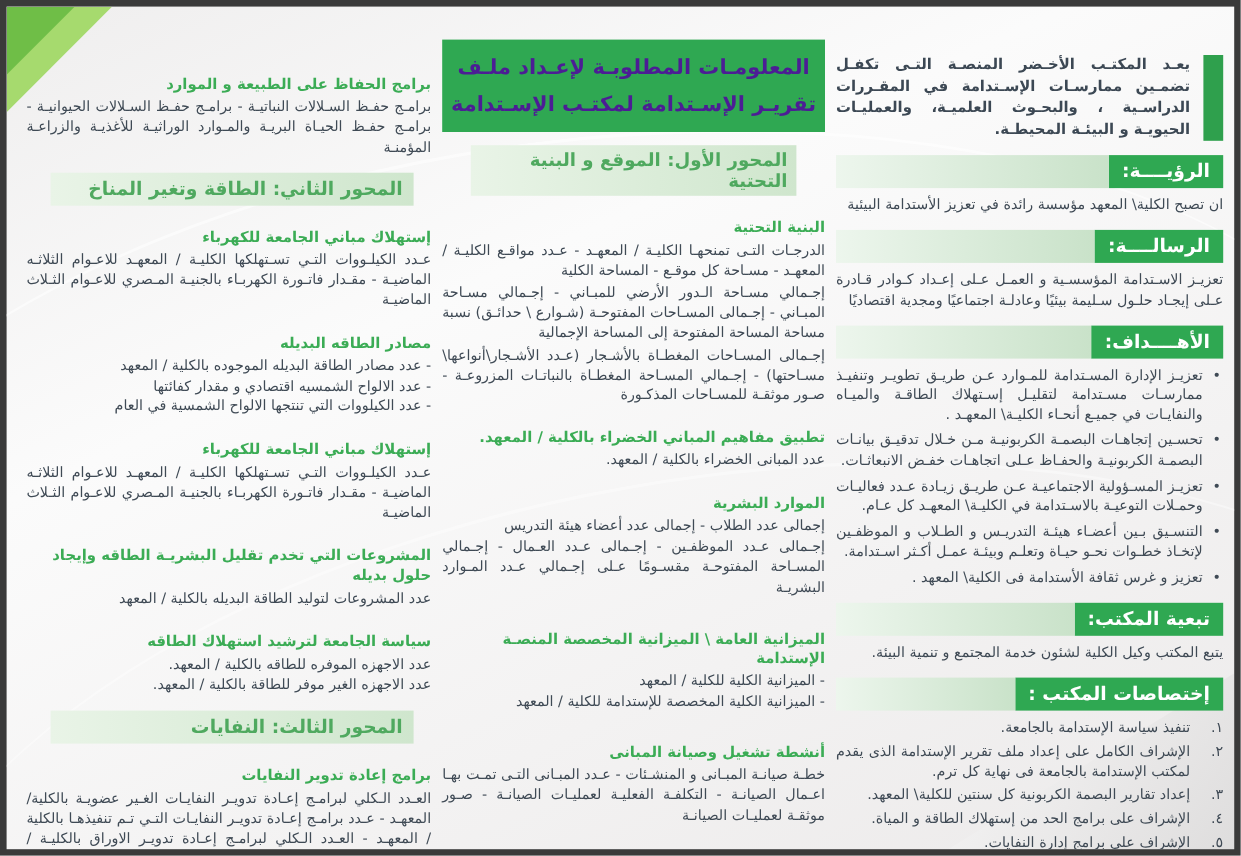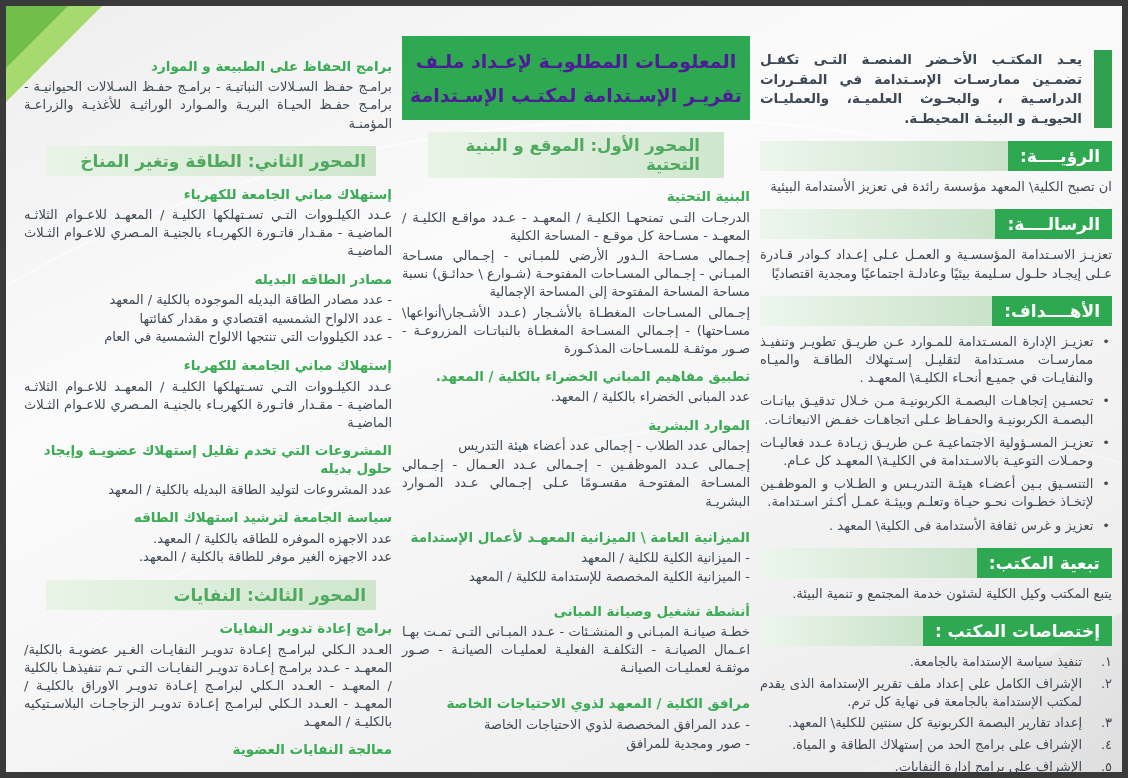--- a/index.html
+++ b/index.html
@@ -28,21 +28,21 @@
   .columns { position:absolute; inset:0; display:flex; direction:rtl;
     padding:0 10px; gap:10px; }
   .col { position:relative; }
   .col-right  { width:352px; padding-top:44px; }
   .col-middle { width:348px; padding-top:30px; }
   .col-left   { flex:1; padding-top:42px; padding-left:8px; }
 
   .txt { color:#3f4a55; font-size:13px; line-height:1.4; text-align:justify; }
   .txt-line { color:#3f4a55; font-size:13px; line-height:1.45; text-align:right; }
   .h-green { color:#3bac55; font-weight:bold; font-size:13.5px; line-height:1.35;
-    margin:9px 0 3px; text-align:right; }
+    margin:20px 0 3px; text-align:right; }
 
   
   .sec-header { display:flex; direction:rtl; height:30px; margin:13px 0 7px; }
   .sec-header .box { background:#2fa852; color:#fff; font-weight:bold; font-size:17px;
     display:flex; align-items:center; padding:0 12px; white-space:nowrap; }
   .sec-header .bar { flex:1; background:linear-gradient(to left,#c9e2c9,#edf6ed); }
 
   .intro-row { display:flex; direction:rtl; gap:12px; margin-bottom:4px; }
   .intro-accent { width:18px; background:#2fa04d; flex:0 0 18px; }
   .intro-text { flex:1; font-weight:bold; font-size:13.5px; line-height:1.45;
@@ -51,21 +51,21 @@
   .obj-item { display:flex; direction:rtl; gap:9px; margin:0 2px 5px 0; }
   .obj-dot { color:#3f4a55; font-size:13px; line-height:1.4; }
   .num-item { display:flex; direction:rtl; gap:8px; margin-bottom:3px; }
   .num-item .num { flex:0 0 22px; color:#3f4a55; font-size:13px; line-height:1.45; text-align:right; }
 
   
   .m-title { background:#2fa852; color:#4c1d95; font-weight:bold; font-size:19px;
     text-align:center; line-height:1.8; padding:8px 6px; }
   .axis-bar { background:linear-gradient(to left,#cfe6cd,#e9f4e7);
     color:#4fa95f; font-weight:bold; font-size:16.5px; text-align:right;
-    padding:4px 24px; margin:12px 26px 7px 26px; }
+    padding:4px 8px; margin:12px 26px 7px 26px; }
   .axis-bar.left-col-axis { font-size:17px; margin:13px 16px 8px 22px; padding:5px 10px; }
   .para { margin-bottom:2px; }
   .spacer-s { height:6px; }
 </style>
 </head>
 <body>
 
 <div class="page">
 
   <div class="corner-tl-outer"></div>
@@ -167,21 +167,21 @@
       <p class="txt para">إجـمالى المسـاحات المغطـاة بالأشـجار (عـدد الأشـجار\أنواعها\ مسـاحتها) -  إجـمالي المسـاحة المغطـاة بالنباتـات المزروعـة - صـور موثقـة للمسـاحات المذكـورة</p>
 
       <div class="h-green">تطبيق مفاهيم المباني الخضراء بالكلية / المعهد.</div>
       <p class="txt-line">عدد المبانى الخضراء بالكلية / المعهد.</p>
 
       <div class="h-green">الموارد البشرية</div>
       <p class="txt-line">إجمالى عدد الطلاب -  إجمالى عدد أعضاء هيئة التدريس</p>
       <p class="txt para">إجـمالى عـدد الموظفـين -  إجـمالى عـدد  العـمال - إجـمالي المسـاحة المفتوحـة مقسـومًا عـلى إجـمالي عـدد المـوارد البشريـة</p>
 
       <div class="spacer-s"></div>
-      <div class="h-green">الميزانية العامة \ الميزانية المعهـد لأعمال الإستدامة</div>
+      <div class="h-green">الميزانية العامة \ الميزانية المخصصة المنصـة الإستدامة</div>
       <p class="txt-line">- الميزانية الكلية للكلية / المعهد</p>
       <p class="txt-line">- الميزانية الكلية المخصصة للإستدامة للكلية / المعهد</p>
 
       <div class="spacer-s"></div>
       <div class="h-green">أنشطة تشغيل وصيانة المبانى</div>
       <p class="txt para">خطـة صيانـة المبـانى و المنشـئات -  عـدد المبـانى التـى تمـت بهـا اعـمال الصيانـة -  التكلفـة الفعليـة لعمليـات الصيانـة - صـور موثقـة لعمليـات الصيانـة</p>
 
       <div class="spacer-s"></div>
       <div class="h-green">مرافق الكلية / المعهد لذوي الاحتياجات الخاصة</div>
       <p class="txt-line">- عدد المرافق المخصصة لذوي الاحتياجات الخاصة</p>
@@ -202,21 +202,21 @@
       <p class="txt para">عـدد الكيلـووات التـي تسـتهلكها الكليـة / المعهـد  للاعـوام الثلاثـه الماضيـة -  مقـدار فاتـورة الكهربـاء بالجنيـة المـصري للاعـوام الثـلاث الماضيـة</p>
 
       <div class="h-green">مصادر الطاقه البديله</div>
       <p class="txt-line">- عدد مصادر الطاقة البديله الموجوده بالكلية / المعهد</p>
       <p class="txt-line">- عدد الالواح الشمسيه اقتصادي و مقدار كفائتها</p>
       <p class="txt-line">- عدد الكيلووات التي تنتجها الالواح الشمسية في العام</p>
 
       <div class="h-green">إستهلاك مباني الجامعة للكهرباء</div>
       <p class="txt para">عـدد الكيلـووات التـي تسـتهلكها الكليـة / المعهـد  للاعـوام الثلاثـه الماضيـة -  مقـدار فاتـورة الكهربـاء بالجنيـة المـصري للاعـوام الثـلاث الماضيـة</p>
 
-      <div class="h-green">المشروعات التي تخدم تقليل إستهلاك عضويـة وإيجاد حلول بديله</div>
+      <div class="h-green">المشروعات التي تخدم تقليل البشريـة الطاقه وإيجاد حلول بديله</div>
       <p class="txt-line">عدد المشروعات لتوليد الطاقة البديله بالكلية / المعهد</p>
 
       <div class="h-green">سياسة الجامعة لترشيد استهلاك الطاقه</div>
       <p class="txt-line">عدد الاجهزه الموفره للطاقه بالكلية / المعهد.</p>
       <p class="txt-line">عدد الاجهزه الغير موفر للطاقة بالكلية / المعهد.</p>
 
       <div class="axis-bar left-col-axis">المحور الثالث: النفايات</div>
 
       <div class="h-green">برامج إعادة تدوير النفايات</div>
       <p class="txt para">العـدد الـكلي لبرامـج إعـادة تدويـر النفايـات الغـير عضويـة بالكلية/ المعهـد -  عـدد برامـج إعـادة تدويـر النفايـات التـي تـم تنفيذهـا بالكلية / المعهـد -  العـدد  الـكلي  لبرامـج  إعـادة  تدويـر الاوراق بالكليـة / المعهـد - العـدد الـكلي لبرامـج إعـادة تدويـر الزجاجـات البلاسـتيكيه بالكليـة / المعهـد</p>

